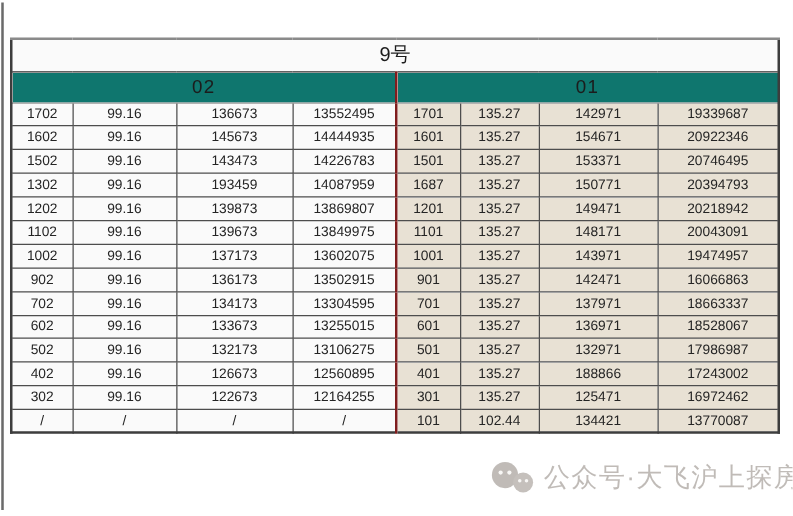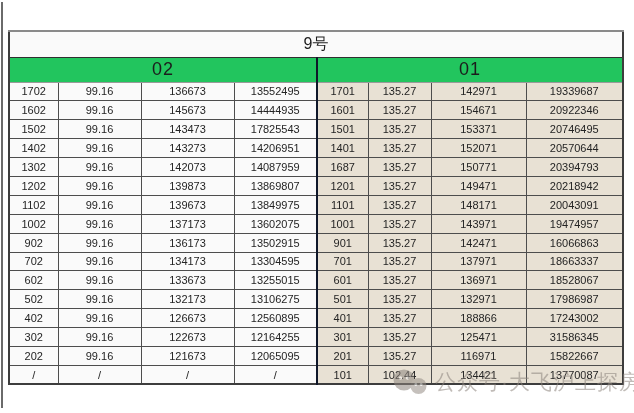--- a/index.html
+++ b/index.html
@@ -30,29 +30,29 @@
   .price-table th, .price-table td {
     border: 1px solid #4d4d4d;
     text-align: center;
     vertical-align: middle;
     color: #1c1c1c;
     overflow: hidden;
     white-space: nowrap;
   }
   
   .price-table { border: 2px solid #3d3d3d; }
-  .price-table .sec-divider { border-left: 2px solid #0f172a; }
+  .price-table .sec-divider { border-left: 2px solid #7f1d1d; }
   .price-table tr.title-row th {
     height: 26px; font-size: 16px; font-weight: 400;
     background: #fafafa; border-top: 2px solid #8a8a8a;
     border-bottom: 1.5px solid #2f2f2f;
   }
   .price-table tr.unit-row th {
-    height: 25px; font-size: 18px; font-weight: 400;
-    background: #22c55e; letter-spacing: 1px;
+    height: 25px; font-size: 15px; font-weight: 400;
+    background: #0f766e; letter-spacing: 1px;
     border-bottom: 1px solid #9a9a9a;
   }
   .price-table tr.col-header-row th {
     height: 33px; font-size: 13px; font-weight: 600;
     background: #fafafa;
     border-bottom: 1.5px solid #2f2f2f;
   }
   .price-table tbody td {
     height: 18.9px; font-size: 11px; font-weight: 400;
     background: #fafafa; color: #242424;
@@ -116,40 +116,30 @@
           <td>14444935</td>
           <td class="beige sec-divider">1601</td>
           <td class="beige">135.27</td>
           <td class="beige">154671</td>
           <td class="beige">20922346</td>
         </tr>
         <tr>
           <td>1502</td>
           <td>99.16</td>
           <td>143473</td>
-          <td>17825543</td>
+          <td>14226783</td>
           <td class="beige sec-divider">1501</td>
           <td class="beige">135.27</td>
           <td class="beige">153371</td>
           <td class="beige">20746495</td>
         </tr>
         <tr>
-          <td>1402</td>
-          <td>99.16</td>
-          <td>143273</td>
-          <td>14206951</td>
-          <td class="beige sec-divider">1401</td>
-          <td class="beige">135.27</td>
-          <td class="beige">152071</td>
-          <td class="beige">20570644</td>
-        </tr>
-        <tr>
           <td>1302</td>
           <td>99.16</td>
-          <td>142073</td>
+          <td>193459</td>
           <td>14087959</td>
           <td class="beige sec-divider">1687</td>
           <td class="beige">135.27</td>
           <td class="beige">150771</td>
           <td class="beige">20394793</td>
         </tr>
         <tr>
           <td>1202</td>
           <td>99.16</td>
           <td>139873</td>
@@ -230,31 +220,21 @@
           <td class="beige">17243002</td>
         </tr>
         <tr>
           <td>302</td>
           <td>99.16</td>
           <td>122673</td>
           <td>12164255</td>
           <td class="beige sec-divider">301</td>
           <td class="beige">135.27</td>
           <td class="beige">125471</td>
-          <td class="beige">31586345</td>
-        </tr>
-        <tr>
-          <td>202</td>
-          <td>99.16</td>
-          <td>121673</td>
-          <td>12065095</td>
-          <td class="beige sec-divider">201</td>
-          <td class="beige">135.27</td>
-          <td class="beige">116971</td>
-          <td class="beige">15822667</td>
+          <td class="beige">16972462</td>
         </tr>
         <tr>
           <td>/</td>
           <td>/</td>
           <td>/</td>
           <td>/</td>
           <td class="beige sec-divider">101</td>
           <td class="beige">102.44</td>
           <td class="beige">134421</td>
           <td class="beige">13770087</td>

